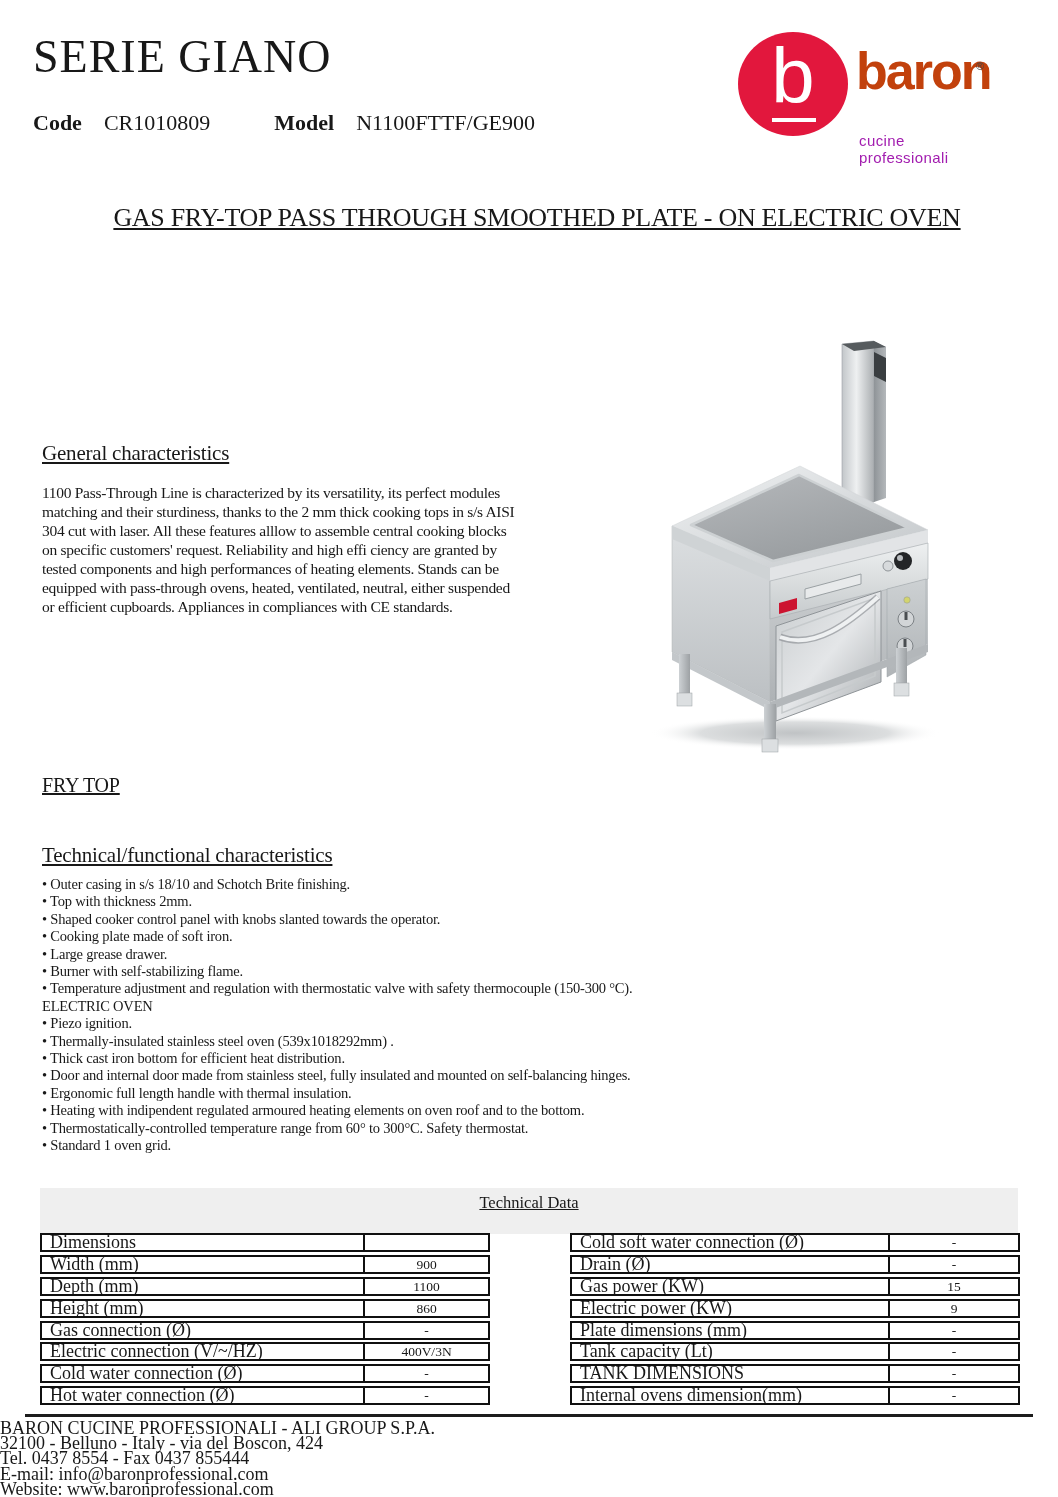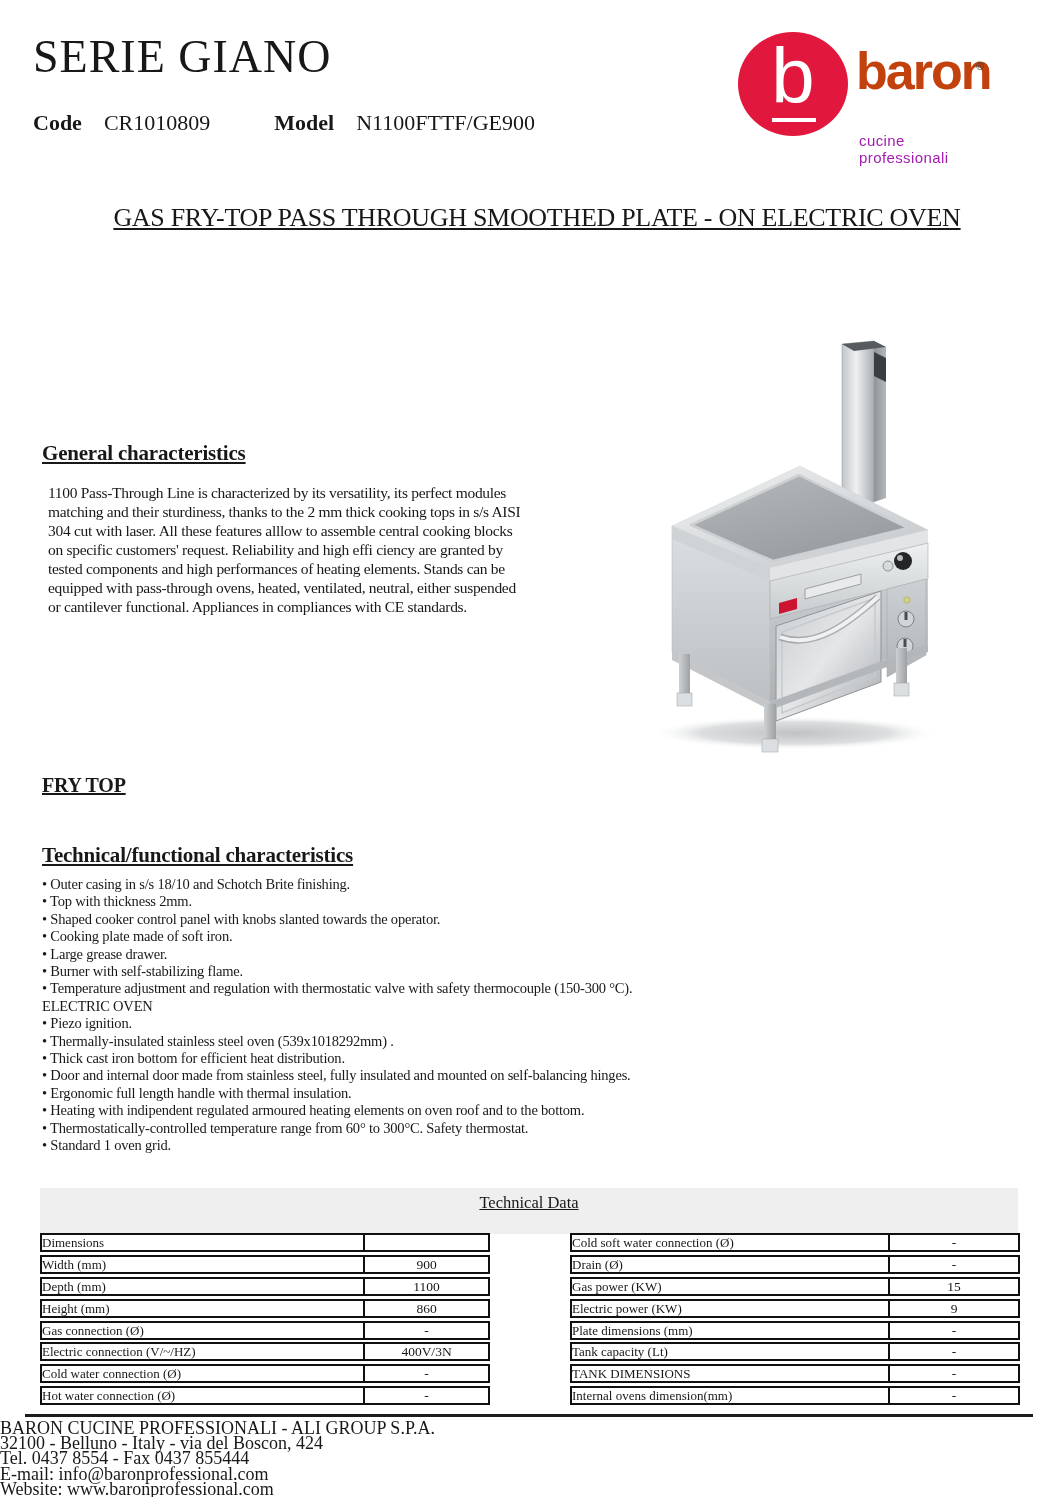--- a/index.html
+++ b/index.html
@@ -20,35 +20,35 @@
   .logo-underline{position:absolute;left:34px;top:86px;width:44px;height:4px;background:#fff;}
   .logo-brand{position:absolute;left:118px;top:-16px;font-family:"Liberation Sans",sans-serif;
               font-size:52px;font-weight:bold;letter-spacing:-2px;color:#c2410c;line-height:110px;}
   .logo-reg{position:absolute;left:238px;top:28px;font-family:"Liberation Sans",sans-serif;font-size:11px;color:#444;}
   .logo-tagline{position:absolute;left:121px;top:100px;font-family:"Liberation Sans",sans-serif;
                 font-size:15px;color:#a21caf;letter-spacing:0.4px;}
   
   .product-heading{position:absolute;left:0;top:195px;width:100%;text-align:center;
                    font-size:26px;font-weight:normal;text-decoration:underline;margin:8px;letter-spacing:-0.3px;}
   
-  .sec-heading{position:absolute;left:42px;font-size:21px;font-weight:bold;text-decoration:underline;margin:0;letter-spacing:-0.2px;}
+  .sec-heading{position:absolute;left:42px;font-size:21px;font-weight:normal;text-decoration:underline;margin:0;letter-spacing:-0.2px;}
   .h-general{top:441px;}
   .h-frytop{top:774px;font-size:20px;}
   .h-tech{top:843px;}
-  .para{position:absolute;left:48px;top:483px;font-size:15.5px;line-height:19px;letter-spacing:-0.3px;}
+  .para{position:absolute;left:42px;top:483px;font-size:15.5px;line-height:19px;letter-spacing:-0.3px;}
   .bullets{position:absolute;left:42px;top:876px;font-size:14.5px;line-height:17.4px;letter-spacing:-0.2px;}
   
   .band{position:absolute;left:40px;top:1188px;width:978px;height:46px;background:#efefef;
         text-align:center;font-size:16.5px;line-height:30px;}
   .band span{text-decoration:underline;}
   .ttable{position:absolute;top:1233px;width:450px;}
   .ttable-left{left:40px;}
   .ttable-right{left:570px;}
   .trow{display:flex;height:19px;margin-bottom:2.9px;border:2px solid #101010;background:#fff;box-sizing:border-box;}
-  .tlabel{flex:1;font-size:13px;line-height:15px;white-space:nowrap;overflow:hidden;}
+  .tlabel{flex:1;font-size:18px;line-height:15px;padding-left:8px;white-space:nowrap;overflow:hidden;}
   .tvalue{width:123px;border-left:2px solid #101010;text-align:center;font-size:13.5px;line-height:15px;}
   .ttable-right .tvalue{width:128px;}
   
   .footer-rule{position:absolute;left:25px;top:1414px;width:1008px;height:3px;background:#1c1c1c;}
   .footer{position:absolute;left:0;top:1421px;width:100%;text-align:left;font-size:18px;line-height:15.2px;}
   
   .product-image{position:absolute;left:645px;top:330px;width:300px;height:425px;}
 </style>
 <title>SERIE GIANO</title></head>
 <body>
@@ -179,21 +179,21 @@
   </svg>
 
   <h3 class="sec-heading h-general">General characteristics</h3>
   <div class="para">
       <div>1100 Pass-Through Line is characterized by its versatility, its perfect modules</div>
       <div>matching and their sturdiness, thanks to the 2 mm thick cooking tops in s/s AISI</div>
       <div>304 cut with laser. All these features alllow to assemble central cooking blocks</div>
       <div>on specific customers' request. Reliability and high effi ciency are granted by</div>
       <div>tested components and high performances of heating elements. Stands can be</div>
       <div>equipped with pass-through ovens, heated, ventilated, neutral, either suspended</div>
-      <div>or cantilever functional. Appliances in compliances with CE standards.</div>
+      <div>or efficient cupboards. Appliances in compliances with CE standards.</div>
     </div>
 
   <h3 class="sec-heading h-frytop">FRY TOP</h3>
 
   <h3 class="sec-heading h-tech">Technical/functional characteristics</h3>
   <div class="bullets">
       <div>• Outer casing in s/s 18/10 and Schotch Brite finishing.</div>
       <div>• Top with thickness 2mm.</div>
       <div>• Shaped cooker control panel with knobs slanted towards the operator.</div>
       <div>• Cooking plate made of soft iron.</div>

